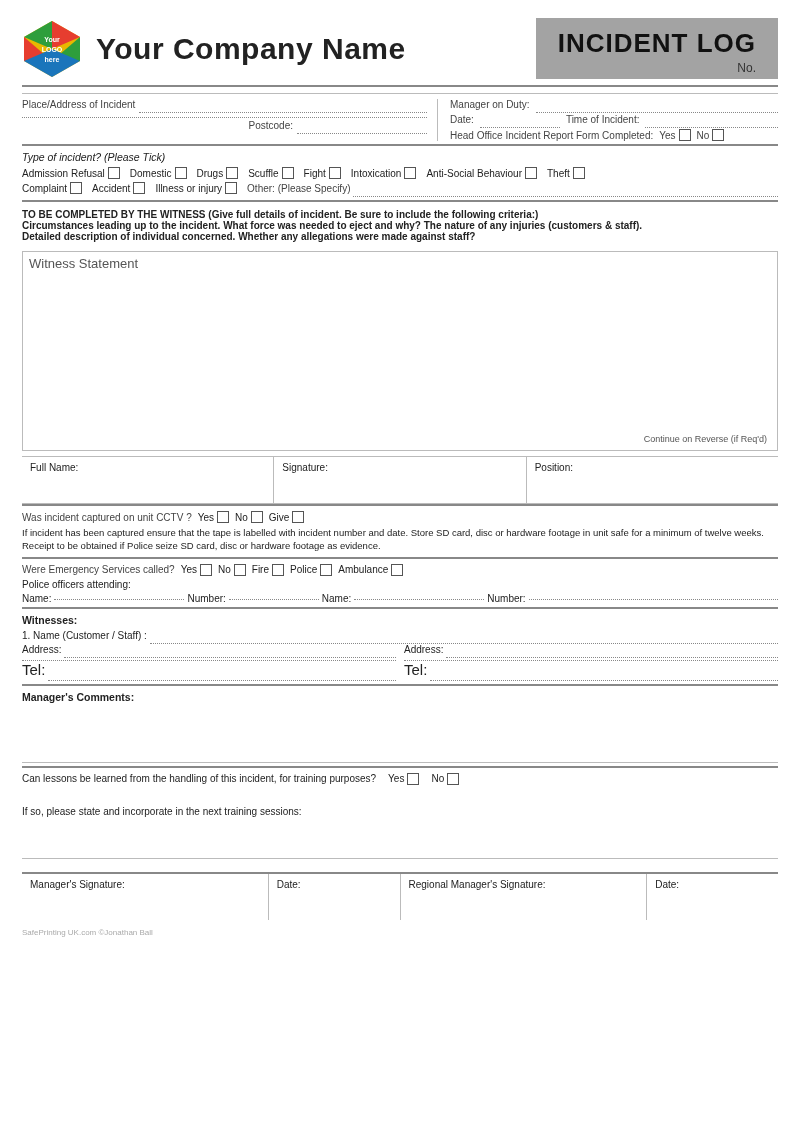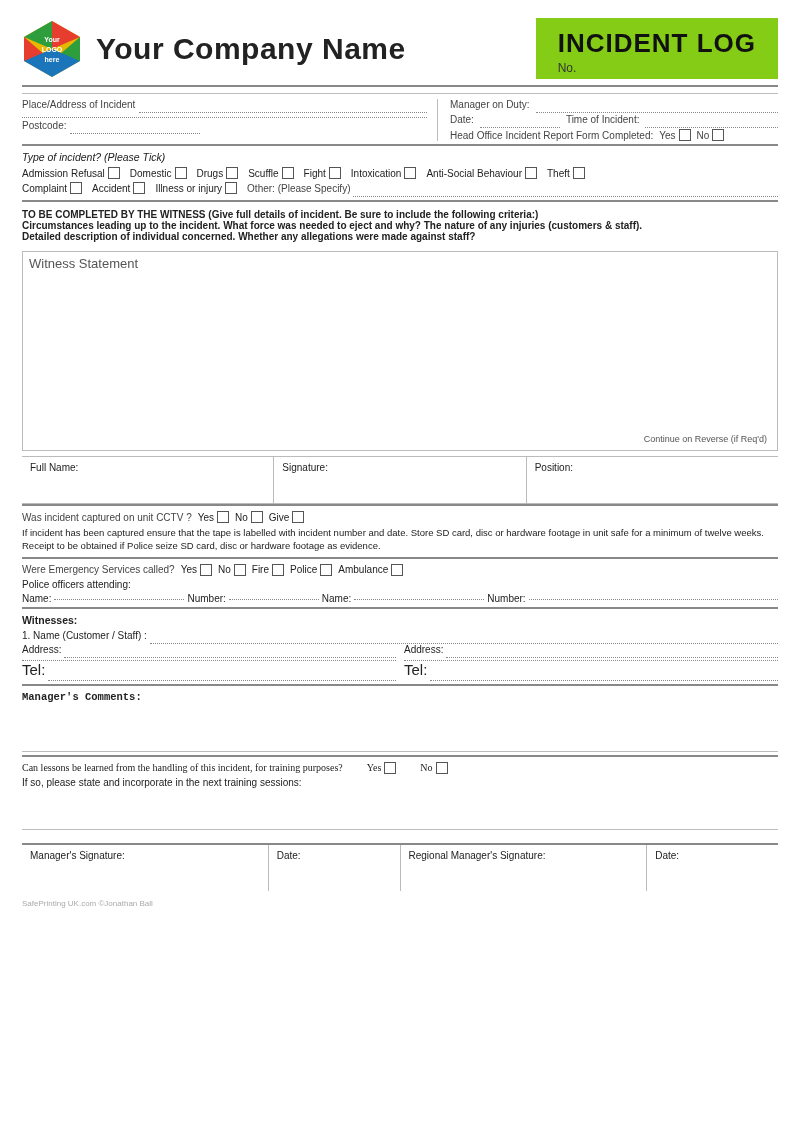--- a/index.html
+++ b/index.html
@@ -35,23 +35,23 @@
       flex-shrink: 0;
     }
     .logo-svg { width: 60px; height: 60px; }
     .company-name {
       font-size: 30px;
       font-weight: bold;
       color: #222;
       letter-spacing: 0.5px;
     }
     .incident-log-box {
-      background: #84cc16;
+      background: #a3a3a3;
       padding: 10px 22px 4px 22px;
-      text-align: left;
+      text-align: right;
       min-width: 200px;
     }
     .incident-log-title {
       font-size: 26px;
       font-weight: 900;
       color: #111;
       letter-spacing: 1px;
       display: block;
     }
     .incident-log-no {
@@ -274,21 +274,21 @@
 
   <div style="display:flex; gap:0; border-top:1px solid #bbb; padding:5px 0 3px 0;">
     <div style="flex:1; display:flex; flex-direction:column; gap:5px; padding-right:10px; border-right:1px solid #bbb;">
       <div style="display:flex; align-items:flex-end; gap:4px;">
         <span class="field-label">Place/Address of Incident</span>
         <span class="dotted-line"></span>
       </div>
       <div style="display:flex; align-items:flex-end; gap:4px;">
         <span class="dotted-line"></span>
       </div>
-      <div style="display:flex; align-items:flex-end; gap:4px; ">
+      <div style="display:flex; align-items:flex-end; gap:4px; justify-content:flex-end;">
         <span class="field-label">Postcode:</span>
         <span class="dotted-line" style="min-width:100px; flex:none; width:130px;"></span>
       </div>
     </div>
     <div class="right-col" style="padding-left:12px;">
       <div class="right-row">
         <span class="field-label">Manager on Duty:</span>
         <span class="dotted-line"></span>
       </div>
       <div class="right-row">
@@ -480,26 +480,26 @@
         <span class="dotted-line"></span>
       </div>
       <div style="flex:1; display:flex; align-items:flex-end; gap:3px;">
         <span>Tel:</span>
         <span class="dotted-line"></span>
       </div>
     </div>
   </div>
 
   <div class="manager-section">
-    <div style="font-size:10.5px; font-weight:bold; margin-bottom:4px;font-family:Liberation Mono, monospace;">Manager's Comments:</div>
+    <div style="font-size:10.5px; font-weight:bold; margin-bottom:15px;">Manager's Comments:</div>
     <div class="manager-comments-box"></div>
   </div>
 
   <div class="training-section">
-    <div style="display:flex; align-items:center; gap:24px; font-size:10px; margin-bottom:3px;font-family:Liberation Serif, serif;">
+    <div style="display:flex; align-items:center; gap:12px; font-size:10px; margin-bottom:21px;">
       <span>Can lessons be learned from the handling of this incident, for training purposes?</span>
       <span class="checkbox-inline">
         <span>Yes</span>
         <span class="checkbox-box"></span>
       </span>
       <span class="checkbox-inline">
         <span>No</span>
         <span class="checkbox-box"></span>
       </span>
     </div>

